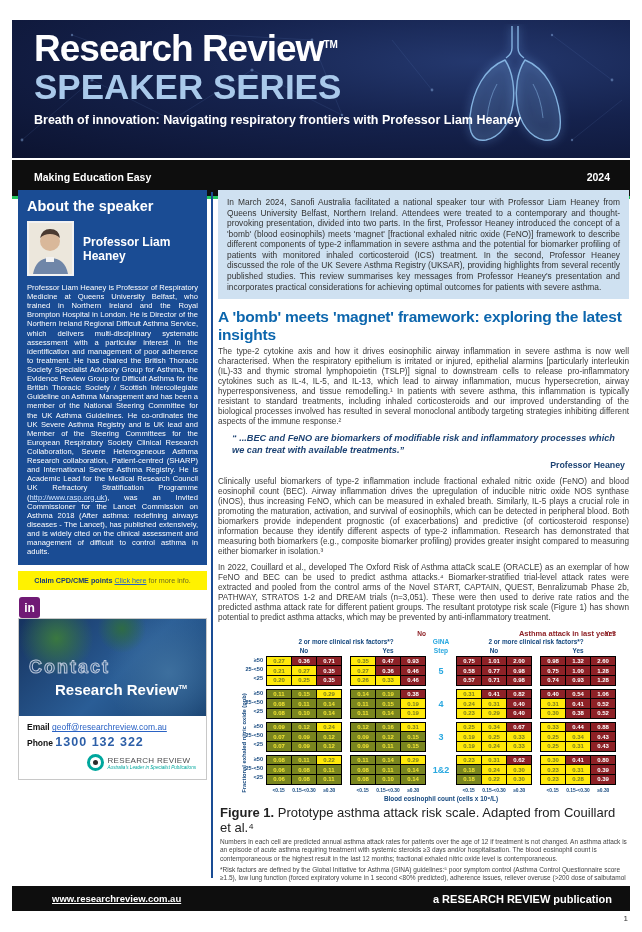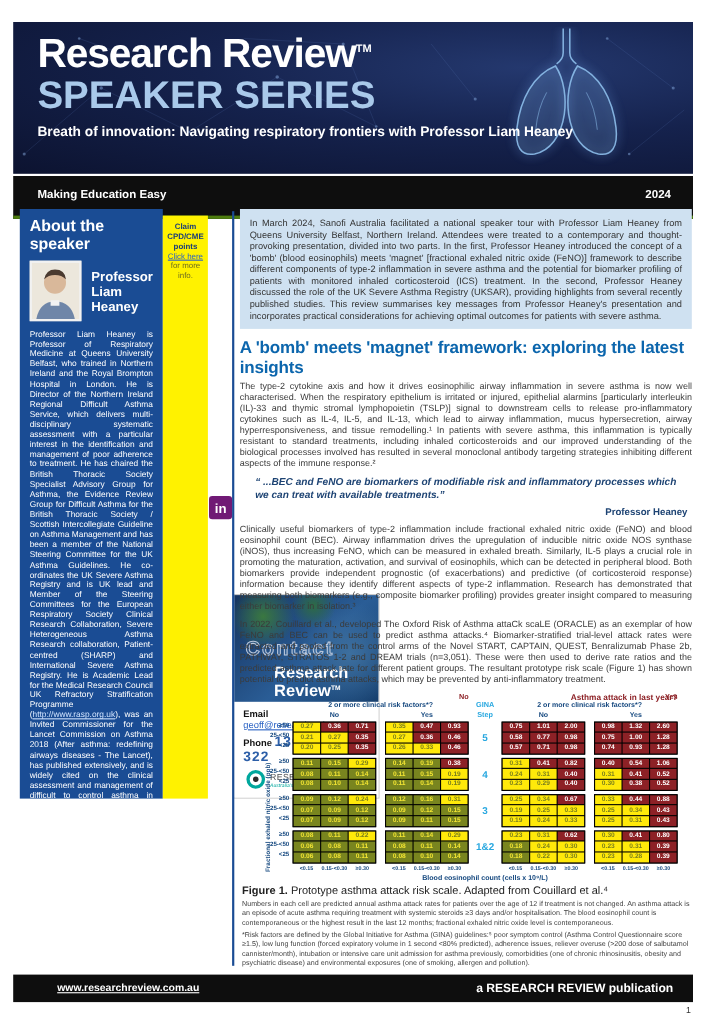--- a/index.html
+++ b/index.html
@@ -13,32 +13,32 @@
   .hero svg.net{position:absolute;inset:0;width:100%;height:100%;}
   .hero-text{position:absolute;left:22px;top:10px;z-index:2;}
   .brand{font-size:37px;font-weight:bold;color:#fff;letter-spacing:-1px;line-height:1.0;}
   .brand sup{font-size:10px;letter-spacing:0;}
   .series{font-size:35px;font-weight:bold;color:#a9c9ea;letter-spacing:0px;line-height:1.0;margin-top:2px;}
   .tagline{font-size:12.5px;font-weight:bold;color:#fff;margin-top:9px;}
   .lungs{position:absolute;right:55px;top:4px;z-index:1;opacity:.9;}
 
   
   .topbar{position:absolute;left:12px;right:12px;top:160px;height:39px;background:#0e0e0e;
-          border-bottom:3px solid #4d7c0f;display:flex;align-items:center;justify-content:space-between;
+          border-bottom:3px solid #22c55e;display:flex;align-items:center;justify-content:space-between;
           padding:0 20px 3px 22px;}
   .topbar .tl{color:#fff;font-weight:bold;font-size:10.5px;}
   .topbar .tr{color:#fff;font-weight:bold;font-size:10.5px;}
   .bottombar{position:absolute;left:12px;right:12px;top:886px;height:25px;background:#0e0e0e;
           display:flex;align-items:center;justify-content:space-between;padding:0 18px 0 40px;}
   .bottombar a{color:#fff;font-weight:bold;font-size:9.5px;text-decoration:underline;}
   .bottombar .pub{color:#fff;font-weight:bold;font-size:11px;}
   .pagenum{position:absolute;right:14px;top:914px;font-size:8px;color:#333;}
 
   
-  .sidebar{position:absolute;left:18px;top:190px;width:189px;height:536px;display:flex;flex-direction:row;}
+  .sidebar{position:absolute;left:18px;top:190px;width:189px;height:536px;display:flex;flex-direction:column;}
   .about{background:#1a4c94;color:#fff;padding:8px 9px 9px 9px;}
   .about h2{margin:0 0 7px 0;font-size:14.5px;font-weight:bold;color:#fff;}
   .speaker-row{display:flex;align-items:center;margin-bottom:7px;}
   .photo{width:47px;height:55px;background:#e8e4da;border:2px solid #f2f2f2;flex:0 0 auto;overflow:hidden;}
   .speaker-name{font-size:12px;font-weight:bold;margin-left:9px;}
   .bio{font-size:7.6px;line-height:1.2;text-align:justify;}
   .bio a{color:#cfe3ff;text-decoration:underline;}
   .cpd{background:#fff200;margin-top:6px;padding:5px 4px;text-align:center;font-size:7.2px;color:#1a3c78;}
   .cpd b{font-weight:bold;}
   .cpd a{color:#2a62c4;text-decoration:underline;}
@@ -74,21 +74,21 @@
   
   .vdivider{position:absolute;left:211px;top:192px;height:686px;width:1.5px;background:#1a4c94;}
   .main{position:absolute;left:218px;right:13px;top:190px;height:692px;overflow:hidden;}
   .intro{background:#cfe1f1;color:#333;font-size:8.4px;line-height:1.26;text-align:justify;
          padding:7px 9px;}
   .main h1{color:#0c66ad;font-size:15.5px;font-weight:bold;line-height:1.12;margin:9px 0 4px 0;letter-spacing:-0.2px;}
   .body-p{font-size:8.2px;line-height:1.22;color:#3b3b3b;text-align:justify;margin:0 0 6px 0;}
   .quote{color:#1d4373;font-weight:bold;font-style:italic;font-size:9.2px;line-height:1.3;
          margin:2px 0 3px 14px;}
   .attrib{color:#1d4373;font-weight:bold;font-size:8.8px;text-align:right;margin:0 4px 7px 0;}
-  .caption{font-size:10px;color:#222;margin:3px 0 3px 2px;}
+  .caption{font-size:13px;color:#222;margin:3px 0 3px 2px;}
   .caption b{font-weight:bold;}
   .fn{font-size:6.5px;line-height:1.3;color:#444;margin:0 0 3px 2px;text-align:left;}
 
   
   .fig{position:relative;width:392px;margin:3px 0 0 6px;}
   .fig-header{position:relative;height:27px;}
   .fh{position:absolute;text-align:center;font-weight:bold;white-space:nowrap;}
   .fh.maroon{color:#8d2126;text-align:right;}
   .fh.navy{color:#15487f;}
   .fh.cyan{color:#29a8e0;}

